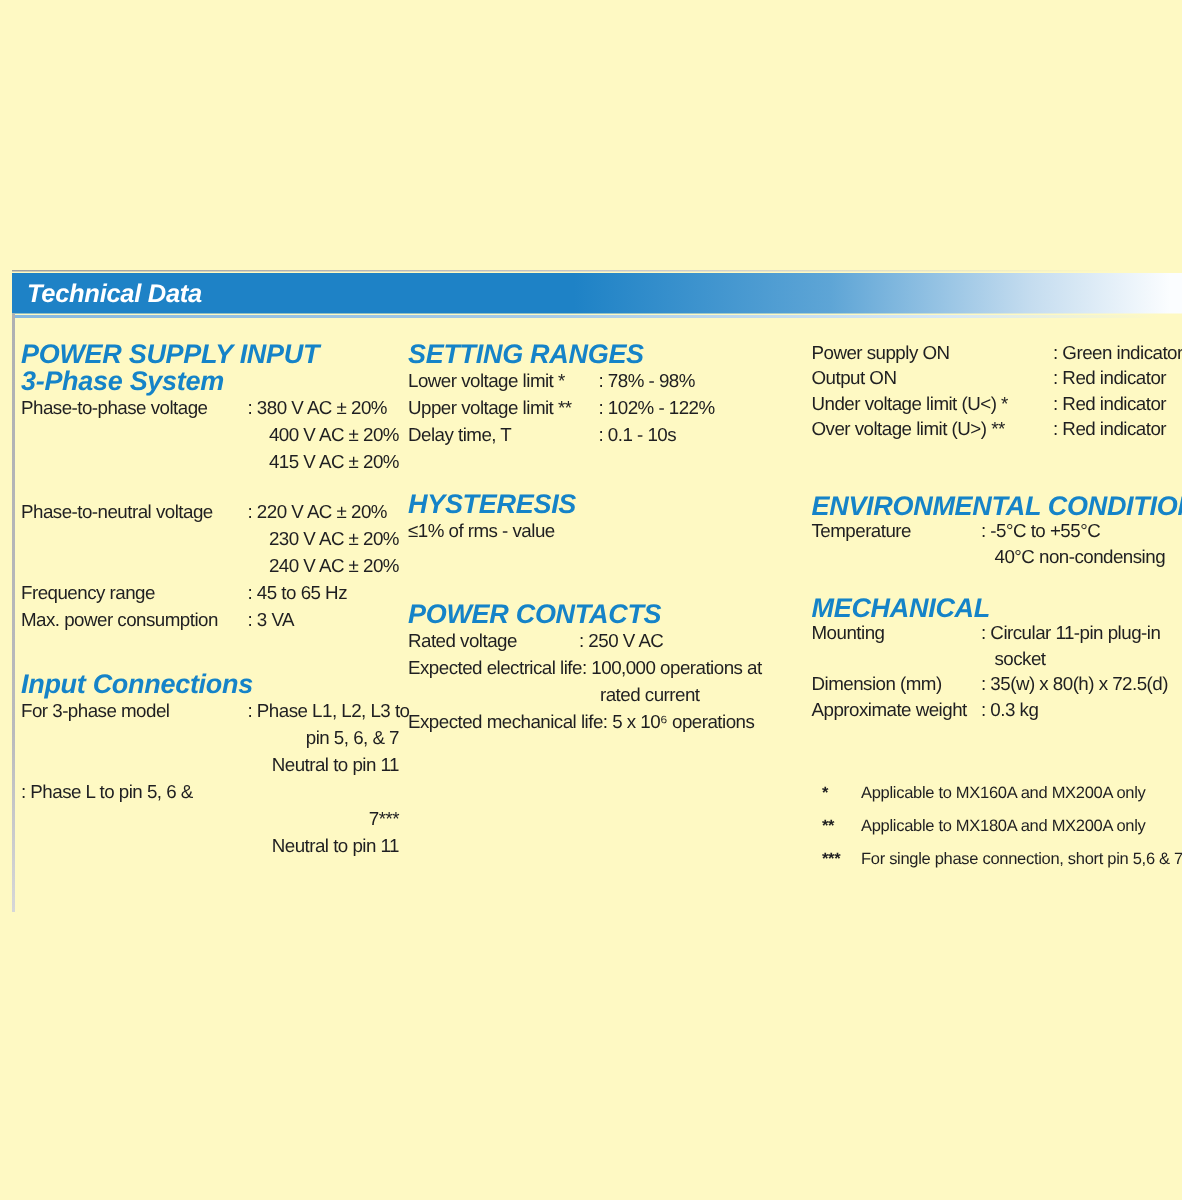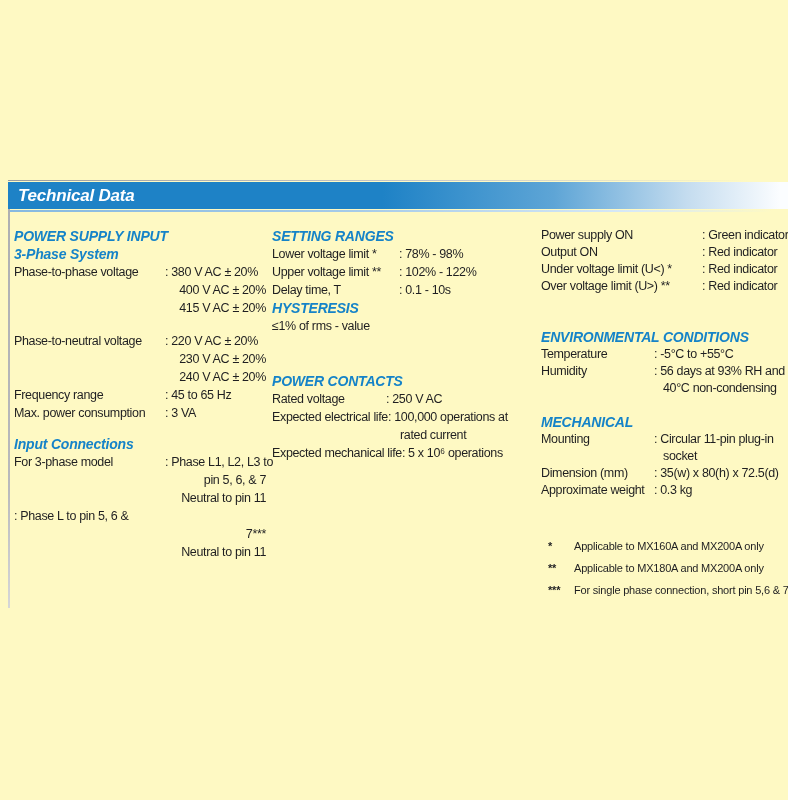--- a/index.html
+++ b/index.html
@@ -39,21 +39,21 @@
     background:linear-gradient(180deg,#aeb0b2 0%,#b9babc 70%,#d6d7d8 100%);
   }
 
   .col{position:absolute;top:227px;font-size:12.5px;line-height:18px;letter-spacing:-0.35px;}
   .col-left{left:14px;width:252px;}
   .col-mid{left:272px;width:264px;}
   .col-right{left:541px;width:256px;line-height:17px;}
 
   .sec-heading{
     color:var(--heading-blue);font-weight:bold;font-style:italic;
-    font-size:14px;line-height:18px;letter-spacing:-0.2px;white-space:nowrap;
+    font-size:18px;line-height:18px;letter-spacing:-0.2px;white-space:nowrap;
   }
   .row{display:flex;white-space:nowrap;}
   .lbl{flex:0 0 auto;}
   .val{flex:0 0 auto;}
   .cont{white-space:nowrap;}
 
   
   .col-left .lbl{min-width:151px;}
   .col-left .cont{padding-left:159px;text-align:right;}
   .col-left .sec-input .cont{padding-left:163px;}
@@ -62,22 +62,22 @@
   .sec-output .cont{padding-left:128px;}
   .sec-indicators .lbl{min-width:161px;}
   .sec-environment .lbl{min-width:113px;}
   .sec-environment .cont{padding-left:122px;}
   .sec-mechanical .lbl{min-width:113px;}
   .sec-mechanical .cont{padding-left:122px;}
 
   
   .m-sub{margin-top:0;}
   .col-left .sec-single{margin-top:15px;}
-  .col-left .sec-input{margin-top:13px;}
-  .col-mid .sec-hyst{}
+  .col-left .sec-input{margin-top:25px;}
+  .col-mid .sec-hyst{margin-top:28px;}
   .col-mid .sec-output{margin-top:37px;}
   .col-right .sec-environment{margin-top:33px;}
   .col-right .sec-mechanical{margin-top:16px;}
 
   .footnotes{margin-top:36px;font-size:11px;line-height:22px;letter-spacing:-0.2px;}
   .footnote{display:flex;white-space:nowrap;}
   .fn-marker{flex:0 0 26px;font-weight:bold;padding-left:7px;}
 </style>
 </head>
 <body>
@@ -195,24 +195,20 @@
         <span class="val">: Red indicator</span>
       </div>
     </div>
 
     <div class="sec-environment">
       <div class="sec-heading">ENVIRONMENTAL CONDITIONS</div>
       <div class="row">
         <span class="lbl">Temperature</span>
         <span class="val">:  -5°C to +55°C</span>
       </div>
-      <div class="row">
-        <span class="lbl">Humidity</span>
-        <span class="val">:  56 days at 93% RH and</span>
-      </div>
       <div class="cont">40°C non-condensing</div>
     </div>
 
     <div class="sec-mechanical">
       <div class="sec-heading">MECHANICAL</div>
       <div class="row">
         <span class="lbl">Mounting</span>
         <span class="val">:  Circular 11-pin plug-in</span>
       </div>
       <div class="cont">socket</div>

